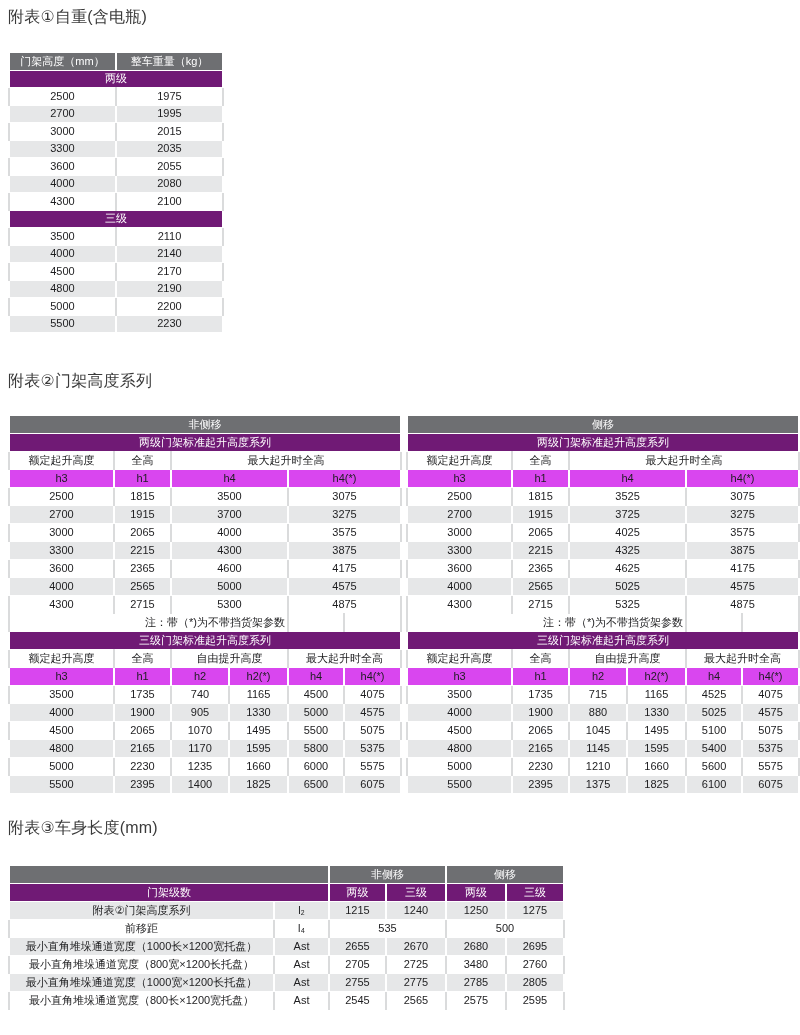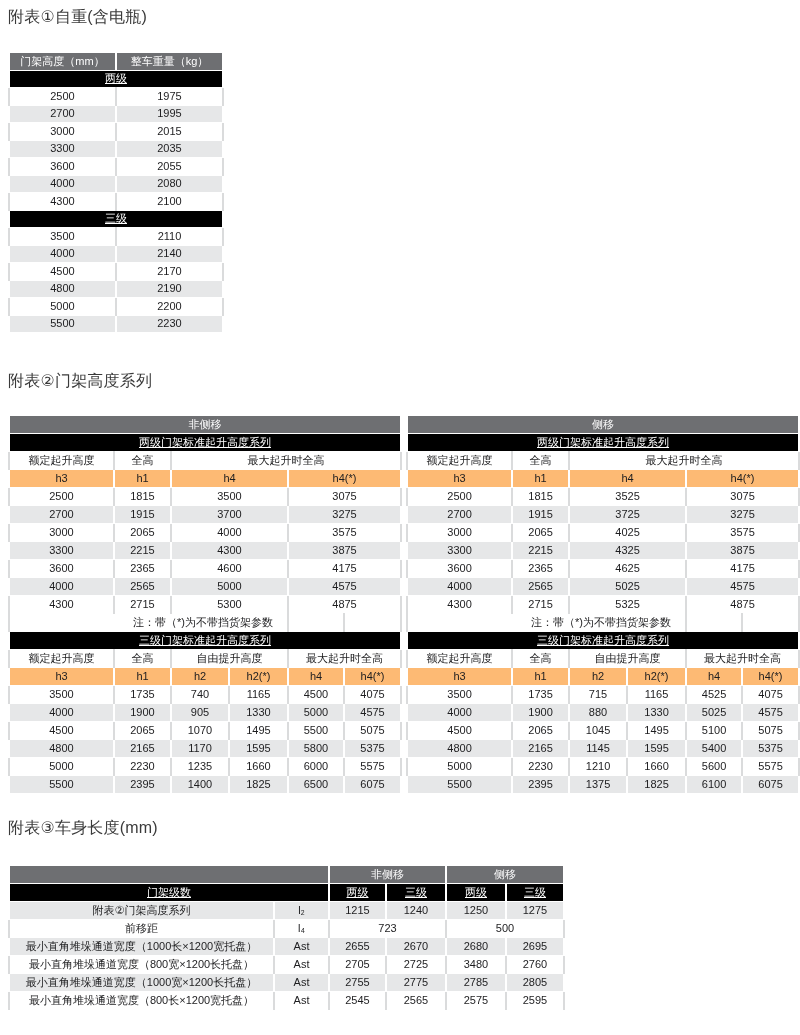--- a/index.html
+++ b/index.html
@@ -13,25 +13,25 @@
   table.tbl td{
     font-size:11px;line-height:1;text-align:center;vertical-align:middle;
     padding:0;color:#1d1d1f;white-space:nowrap;overflow:hidden;
     border-left:2px solid #fff;border-right:2px solid #fff;
     border-top:1px solid #fff;border-bottom:1px solid #fff;
   }
   .t1 td{height:16.5px;margin-top:8px;}
   .t2 td{height:17px;}
   .t3 td{height:17px;}
   tr.dark td{background:#6e6f72;color:#fff;}
-  tr.med td{background:#000000;color:#fff;text-decoration:underline;}
-  tr.sub td{background:#fdba74;}
+  tr.med td{background:#701a75;color:#fff;}
+  tr.sub td{background:#d946ef;}
   tr.g td{background:#e6e7e8;}
   tr.w td,tr.lab td,tr.note td{background:#fff;border-left-color:#dadbdc;border-right-color:#dadbdc;}
-  tr.note td:first-child{text-align:right;padding-right:14px;}
+  tr.note td:first-child{text-align:right;padding-right:2px;}
   #table1{position:absolute;left:8px;top:52px;}
   #table2wrap{position:absolute;left:8px;top:415px;display:flex;gap:4px;}
   #table3{position:absolute;left:8px;top:865px;}
 </style>
 </head>
 <body>
 
 <div id="page">
   <div id="title1" class="title">附表①自重(含电瓶)</div>
   <table id="table1" class="tbl t1" style="width:214px">
@@ -418,21 +418,21 @@
           <td>附表②门架高度系列</td>
           <td>l₂</td>
           <td>1215</td>
           <td>1240</td>
           <td>1250</td>
           <td>1275</td>
         </tr>
         <tr class="w">
           <td>前移距</td>
           <td>l₄</td>
-          <td colspan="2">723</td>
+          <td colspan="2">535</td>
           <td colspan="2">500</td>
         </tr>
         <tr class="g">
           <td>最小直角堆垛通道宽度（1000长×1200宽托盘）</td>
           <td>Ast</td>
           <td>2655</td>
           <td>2670</td>
           <td>2680</td>
           <td>2695</td>
         </tr>

